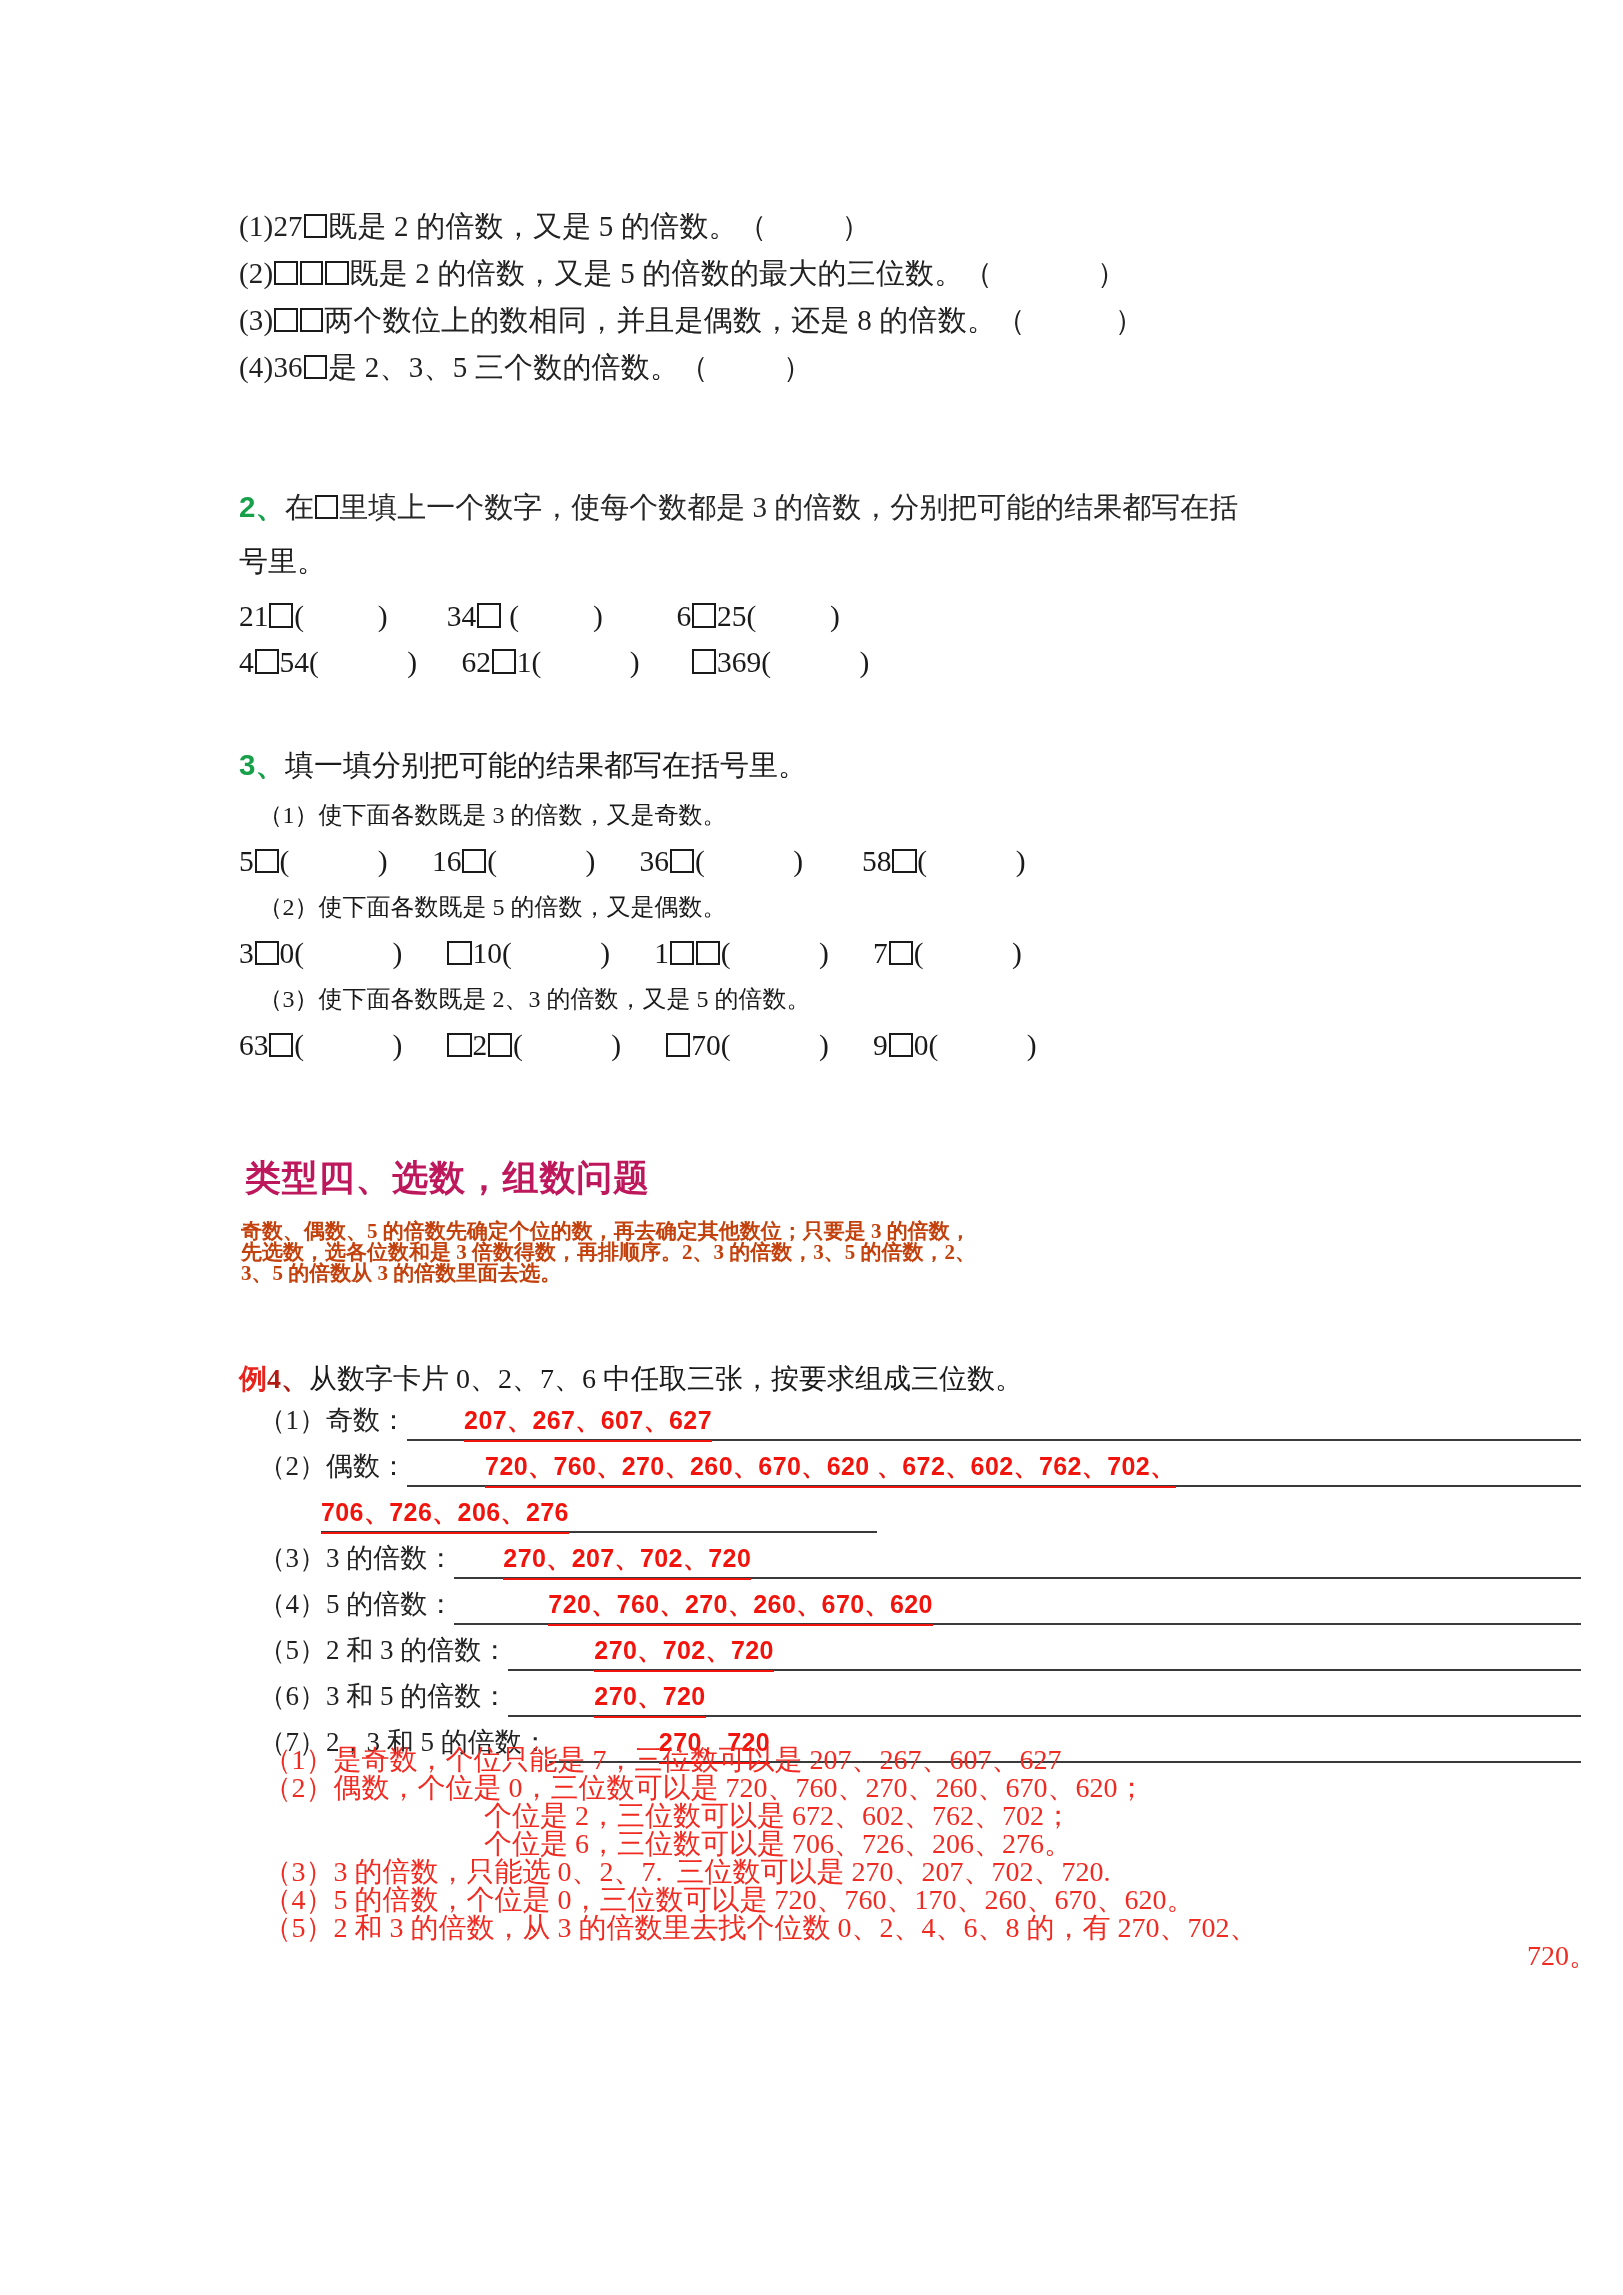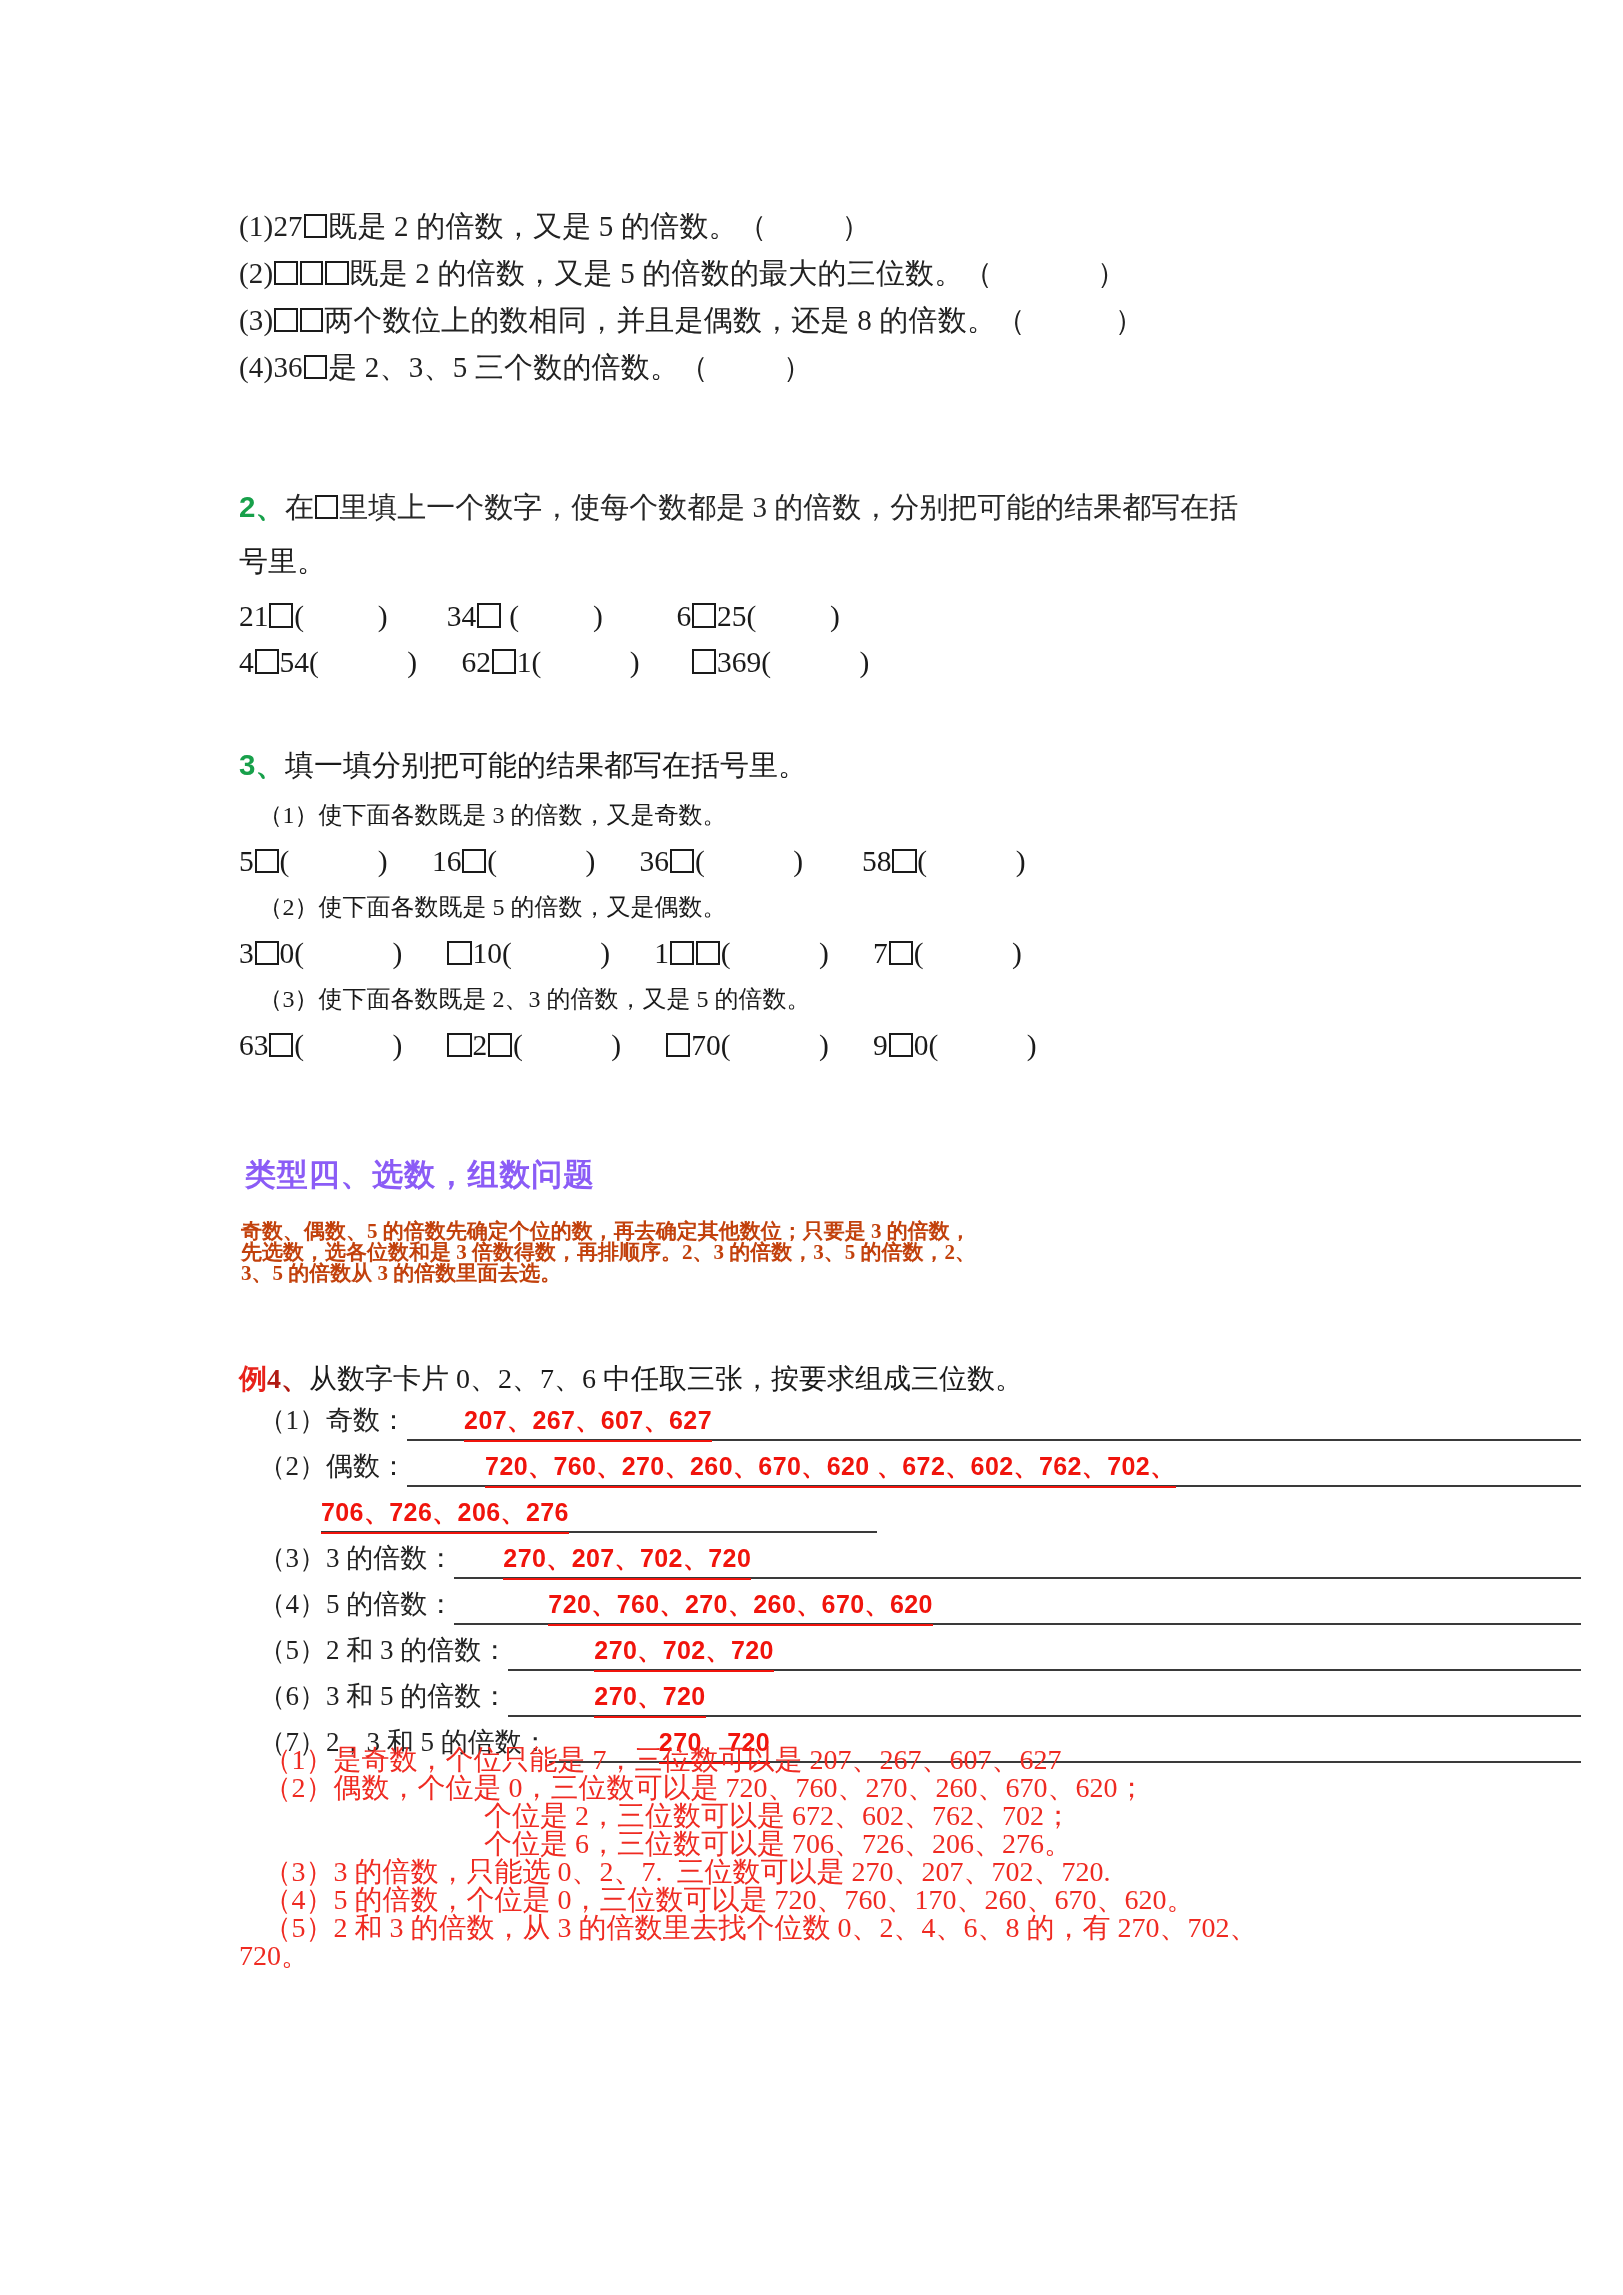--- a/index.html
+++ b/index.html
@@ -74,22 +74,22 @@
   .sec3-wrap { left: 239px; top: 728px; width: 1325px; }
   .sec3-head { font-size: 29px; line-height: 54px; }
   .sec3-sub  { font-size: 24px; line-height: 46px; padding-left: 19.6px; }
   .sec3-row  { font-size: 29.5px; line-height: 46px; }
 
   
   .type4-head {
     left: 245px; top: 1144px;
     font-family: "Liberation Sans", "DejaVu Sans", sans-serif;
     font-weight: bold;
-    font-size: 31px;
-    color: #8b5cf6;
+    font-size: 36px;
+    color: #be185d;
     letter-spacing: 0.8px;
   }
 
   
   .purple-intro {
     left: 241px; top: 1211px; width: 1170px;
     color: #c2410c;
     font-weight: bold;
     font-size: 21px;
     line-height: 43px;
@@ -154,21 +154,21 @@
   
   .expl {
     left: 239px; top: 1736px; width: 1358px;
     color: #ef2b22;
     font-size: 28px;
     line-height: 46px;
   }
   .expl .ln { white-space: pre; }
   .expl .indent { padding-left: 24.5px; }
   .expl .indent2 { padding-left: 245px; }
-  .expl .hang { padding-left: 0px; }
+  .expl .hang { padding-left: 0px; text-align: right; }
 
   
   .bx {
     display: inline-block;
     width: 0.82em;
     height: 0.82em;
     border: 2.5px solid #1a1a1a;
     box-sizing: border-box;
     vertical-align: -0.06em;
     margin: 0 0.8px;

